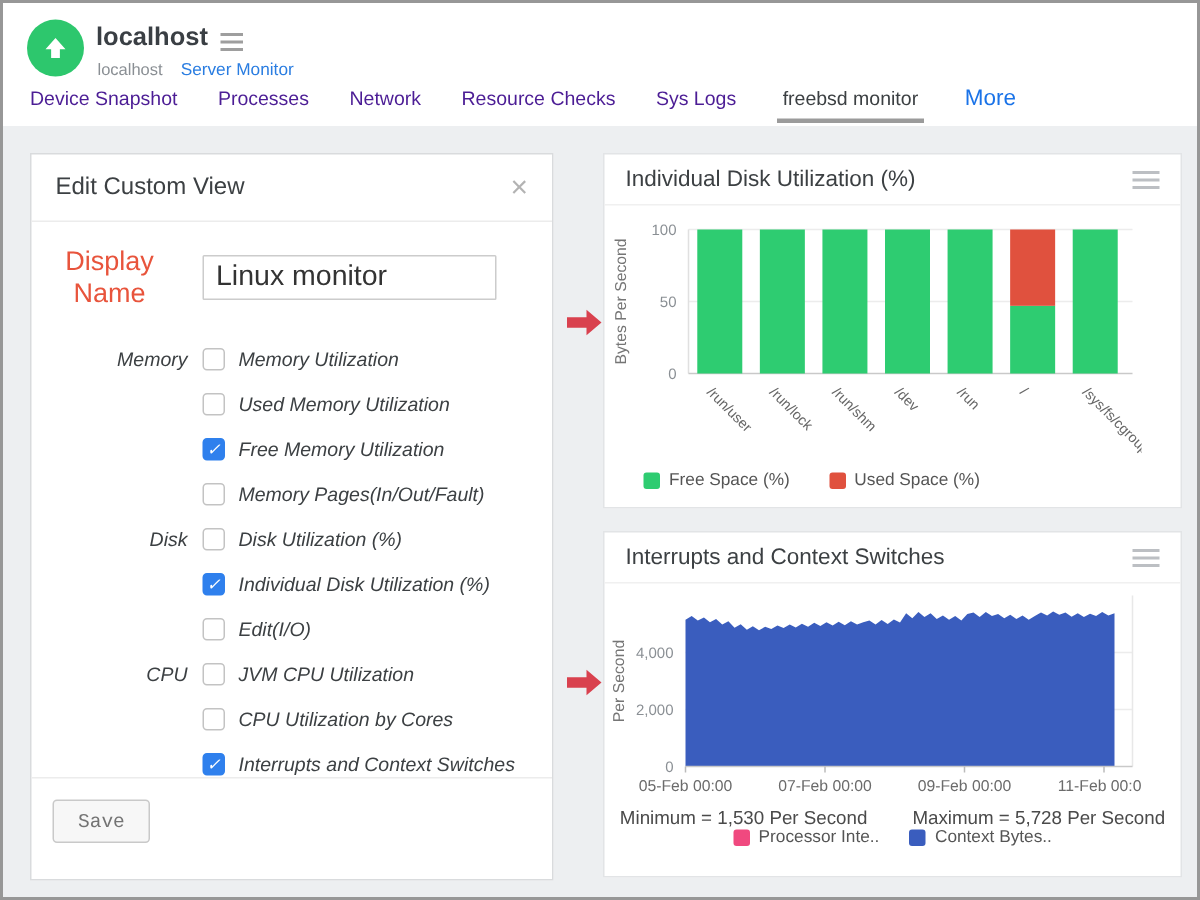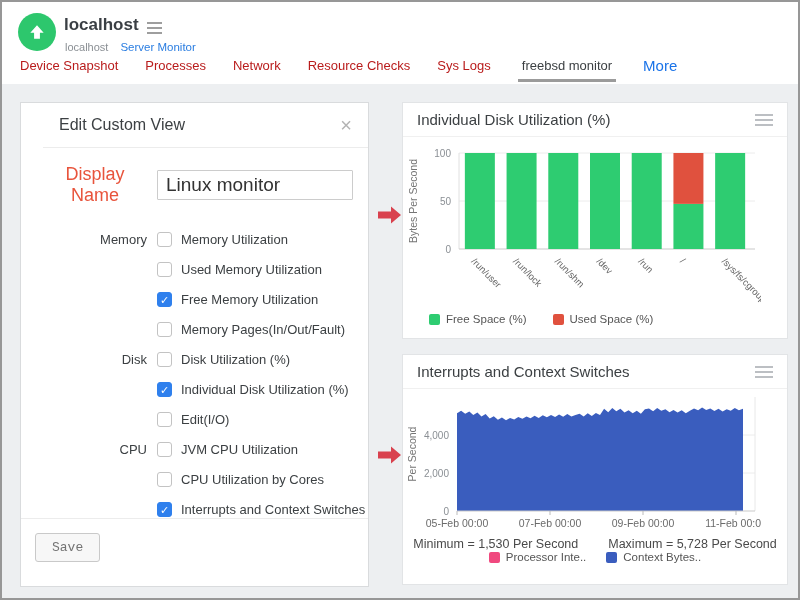--- a/index.html
+++ b/index.html
@@ -10,34 +10,34 @@
   .header { position:absolute; top:0; left:0; width:100%; height:82px; background:#fff; }
   .monitor-badge { position:absolute; left:16px; top:11px; width:38px; height:38px; border-radius:50%; background:#2dc76d; display:flex; align-items:center; justify-content:center; }
   .monitor-title { position:absolute; left:62px; top:13px; font-size:17px; font-weight:700; color:#3a3f44; }
   .title-menu { position:absolute; top:20px; display:inline-flex; flex-direction:column; gap:3px; cursor:pointer; }
   .title-menu span { display:block; width:15px; height:2px; background:#9e9e9e; }
   .breadcrumb { position:absolute; left:63px; top:39px; font-size:11px; color:#8a8f94; }
   .breadcrumb .crumb-link { color:#2a7de1; margin-left:12px; font-size:11.5px; cursor:pointer; }
 
   
   .tabs { position:absolute; left:18px; top:54px; display:flex; align-items:flex-end; gap:27px; height:26px; }
-  .tab { font-size:13px; color:#b91c1c; padding-bottom:9px; cursor:pointer; white-space:nowrap; }
+  .tab { font-size:13px; color:#4c1d95; padding-bottom:9px; cursor:pointer; white-space:nowrap; }
   .tab.active { color:#3c4043; border-bottom:3px solid #9b9b9b; padding-bottom:6px; padding-left:4px; padding-right:4px; }
   .tab-more { font-size:15px; color:#1a73e8; padding-bottom:8px; cursor:pointer; }
 
   
-  .dialog { position:absolute; left:18px; top:100px; width:349px; height:485px; background:#fff; border:1px solid #d9dbdd;padding-left:22px; }
+  .dialog { position:absolute; left:18px; top:100px; width:349px; height:485px; background:#fff; border:1px solid #d9dbdd; }
   .dialog-header { height:45px; border-bottom:1px solid #ececec; display:flex; align-items:center; justify-content:space-between; padding:0 16px; }
   .dialog-title { font-size:16px; color:#3c4043; font-weight:400; }
   .dialog-close { font-size:20px; color:#b3b3b3; cursor:pointer; line-height:1; }
   .dialog-body { padding-top:16px; }
   .field-row { display:grid; grid-template-columns:104px 1fr; column-gap:10px; align-items:center; padding-right:20px; }
   .field-label { text-align:center; font-size:18px; color:#e8543c; }
   .field-input { width:196px; height:30px; border:1px solid #ccc; border-radius:1px; font-size:19px; color:#333; padding:0 8px; font-family:"Liberation Sans", sans-serif; }
-  .cb-rows { margin-top:18px; }
+  .cb-rows { margin-top:18px;font-style:italic; }
   .cb-row { display:grid; grid-template-columns:104px 26px 1fr; align-items:center; height:30px; }
   .group-label { text-align:right; font-size:13px; color:#3c4043; padding-right:0px; }
   .cb { width:15px; height:15px; border:1px solid #c3c3c3; border-radius:3px; background:#fff; margin-left:10px; cursor:pointer; }
   .cb.checked { background:#2f80ed; border-color:#2f80ed; color:#fff; font-size:11px; line-height:14px; text-align:center; }
   .cb-label { font-size:13px; color:#3c4043; padding-left:8px; }
   .dialog-footer { position:absolute; bottom:0; left:0; width:100%; height:68px; border-top:1px solid #ececec; }
   .save-btn { margin:14px 0 0 14px; padding:6px 16px; font-size:13px; color:#737373; background:#f7f7f7; border:1px solid #c9c9c9; border-radius:3px; cursor:pointer; font-family:Liberation Mono, monospace; }
 
   
   .panel { position:absolute; left:400px; width:386px; background:#fff; border:1px solid #e2e4e6; }

